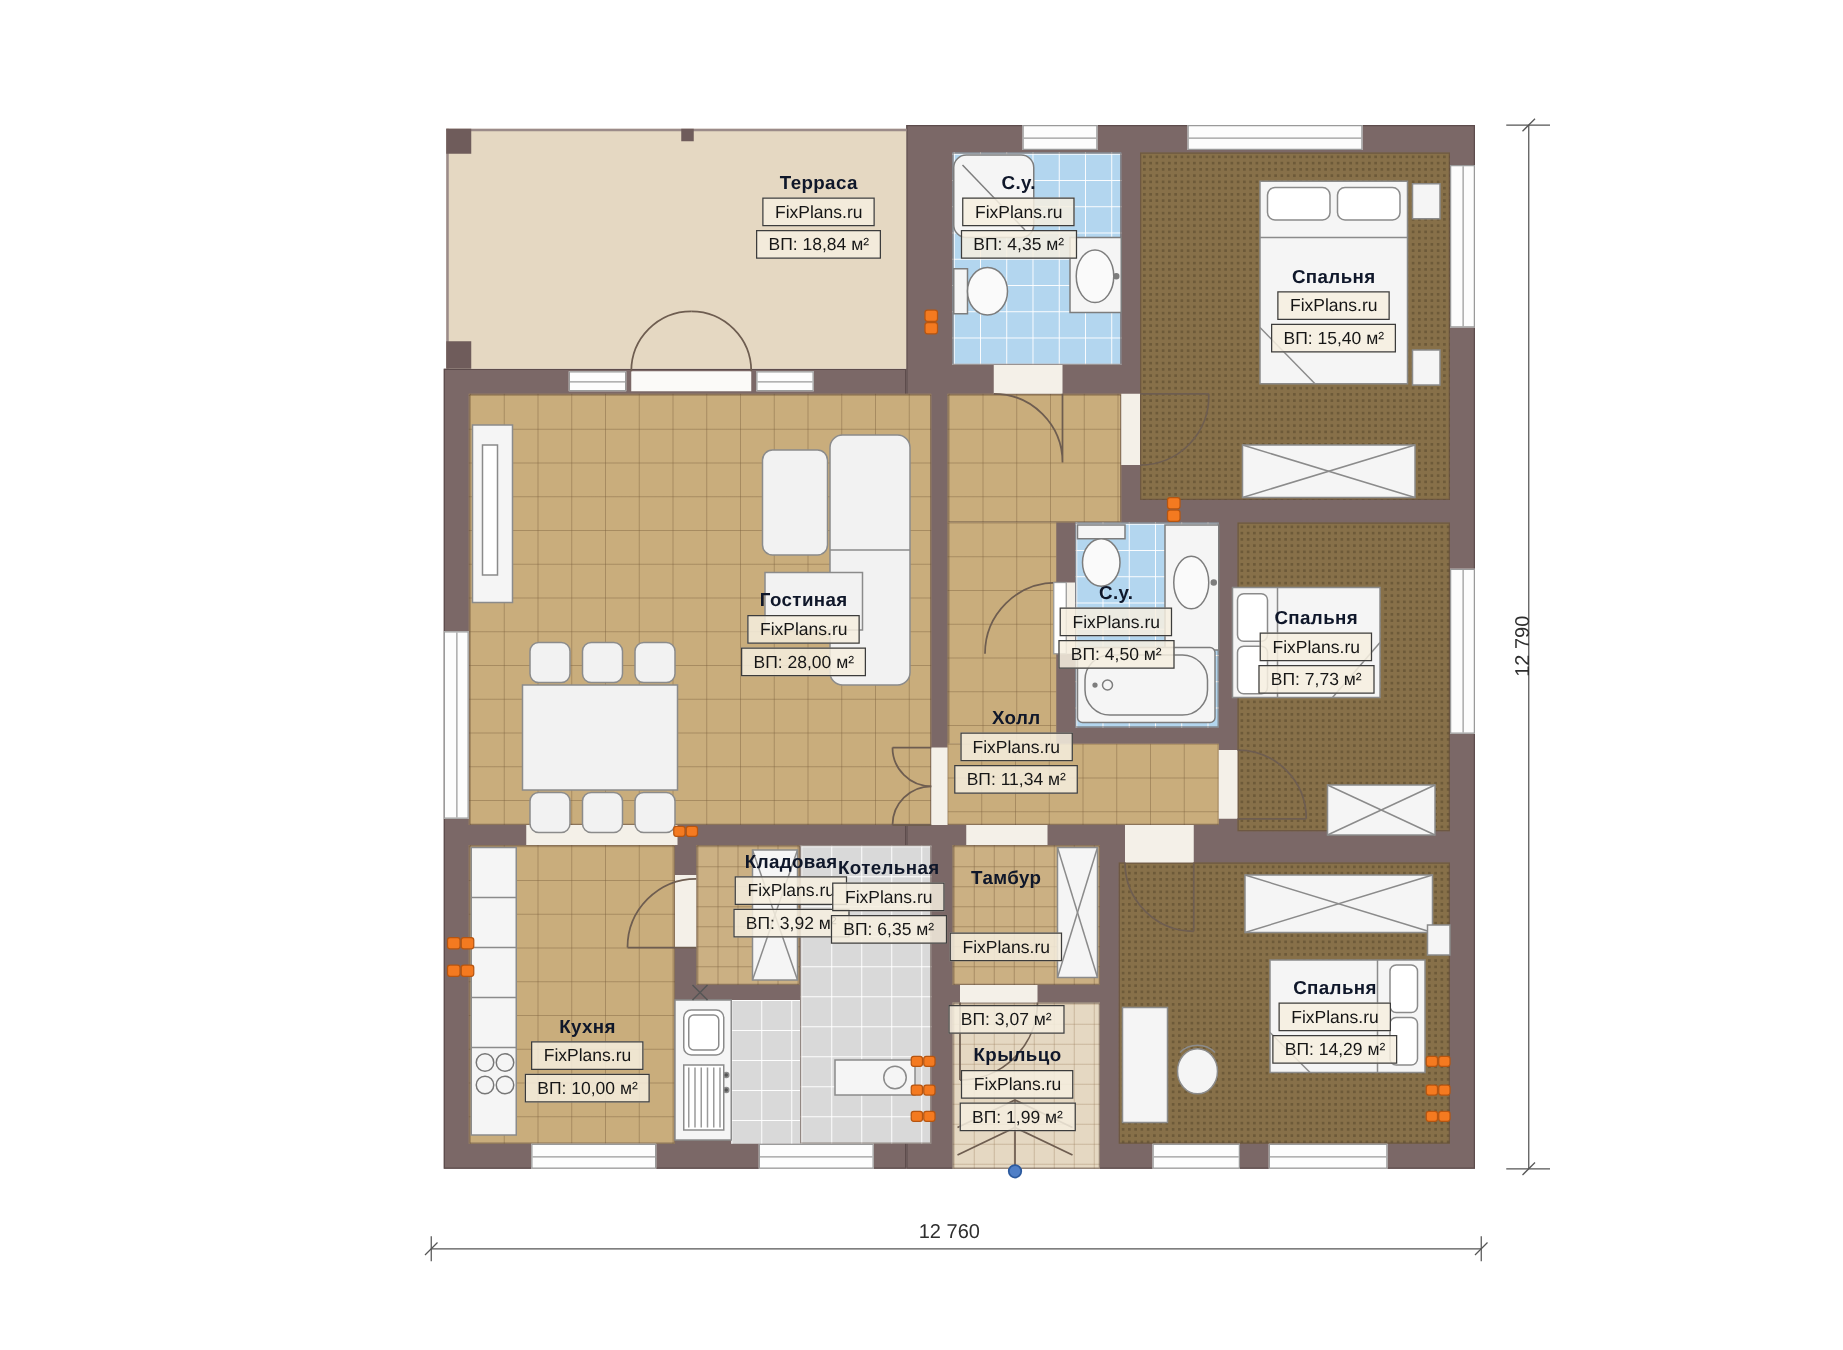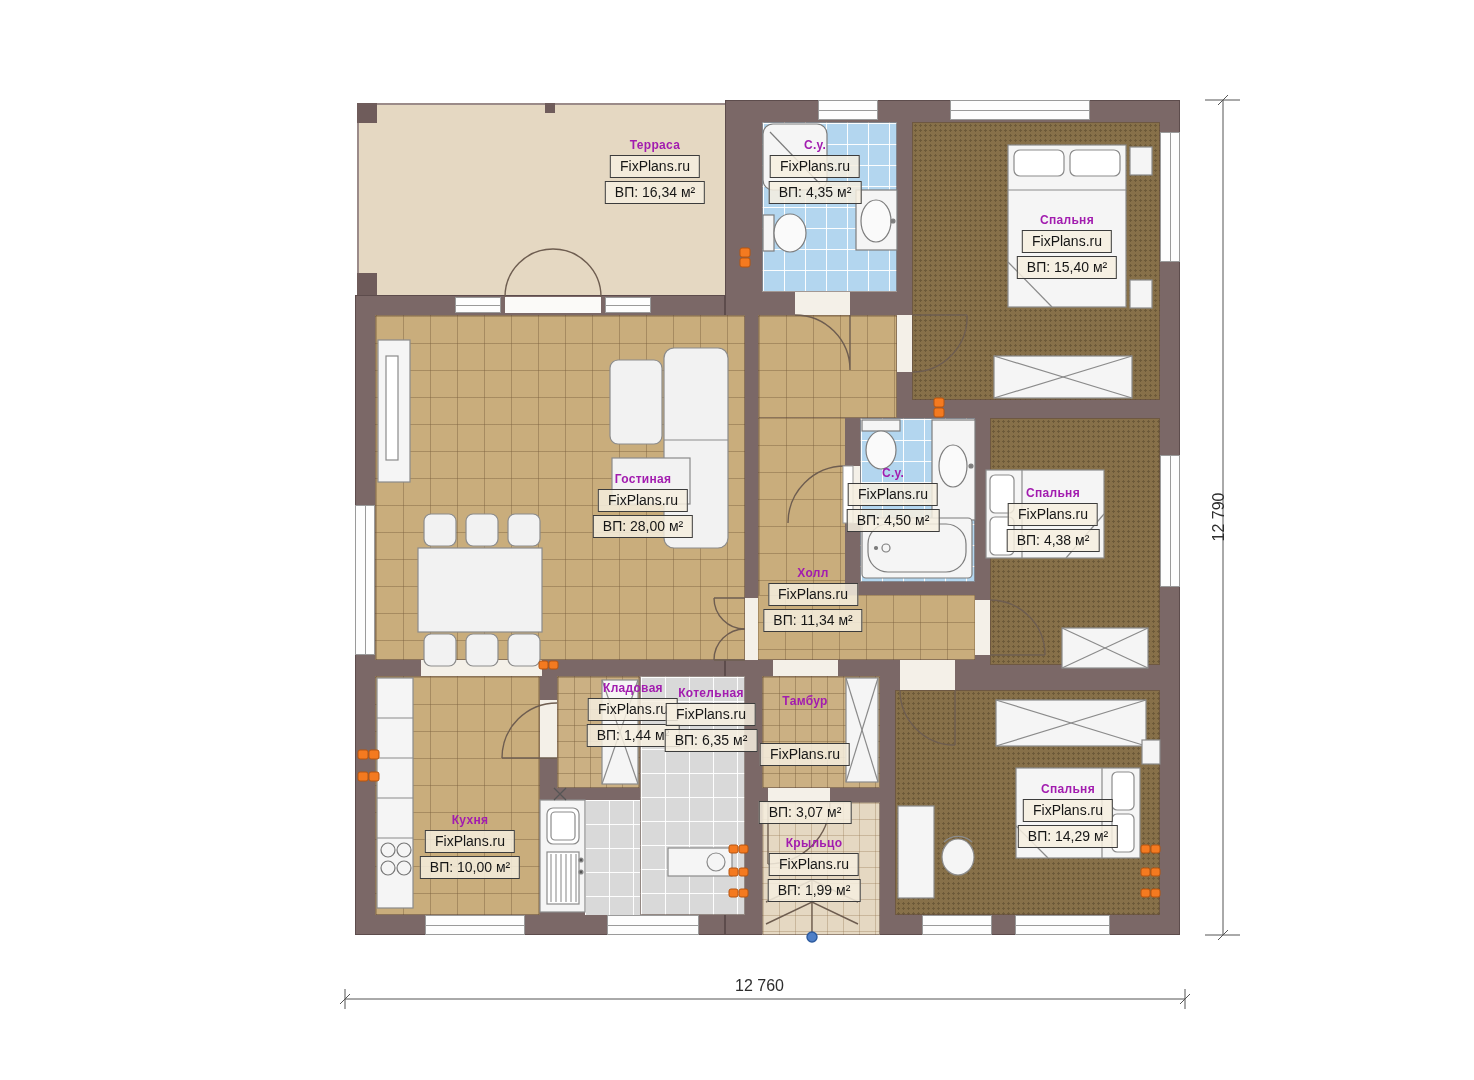--- a/index.html
+++ b/index.html
@@ -37,21 +37,21 @@
     background-size:16px 16px;}
   
   .win-h{background:#fdfdfd;border:1px solid #9a9a9a;}
   .win-h::after{content:"";position:absolute;left:0;right:0;top:50%;height:1px;background:#9a9a9a;}
   .win-v{background:#fdfdfd;border:1px solid #9a9a9a;}
   .win-v::after{content:"";position:absolute;top:0;bottom:0;left:50%;width:1px;background:#9a9a9a;}
   .opening{background:#f4f0e8;}
   
   .room-label{position:absolute;z-index:30;display:flex;flex-direction:column;align-items:center;
               gap:3px;transform:translateX(-50%);pointer-events:none;}
-  .rl-name{font-weight:bold;font-size:12px;color:#a21caf;letter-spacing:.3px;white-space:nowrap;}
+  .rl-name{font-weight:bold;font-size:15px;color:#0f172a;letter-spacing:.3px;white-space:nowrap;}
   .rl-box{border:1px solid #3c3c3c;background:rgba(246,238,223,.85);font-size:14px;color:#161616;
           padding:1px 9px;white-space:nowrap;line-height:19px;}
   #svg-layer{position:absolute;left:0;top:0;z-index:20;pointer-events:none;}
   
   .dim-text{position:absolute;font-size:16px;color:#2e2e2e;z-index:30;}
   .dim-text.vert{transform:rotate(-90deg);transform-origin:center;}
 </style>
 </head>
 <body>
 
@@ -272,21 +272,21 @@
       <line x1="1218" y1="105" x2="1228" y2="95"></line>
       <line x1="1218" y1="940" x2="1228" y2="930"></line>
       <line x1="1205" y1="100" x2="1240" y2="100"></line>
       <line x1="1205" y1="935" x2="1240" y2="935"></line>
     </g>
   </svg>
 
   <div class="room-label" style="left:655px;top:138px;">
     <div class="rl-name">Терраса</div>
     <div class="rl-box">FixPlans.ru</div>
-    <div class="rl-box">ВП: 16,34 м²</div>
+    <div class="rl-box">ВП: 18,84 м²</div>
   </div>
   <div class="room-label" style="left:815px;top:138px;">
     <div class="rl-name">С.у.</div>
     <div class="rl-box">FixPlans.ru</div>
     <div class="rl-box">ВП: 4,35 м²</div>
   </div>
   <div class="room-label" style="left:1067px;top:213px;">
     <div class="rl-name">Спальня</div>
     <div class="rl-box">FixPlans.ru</div>
     <div class="rl-box">ВП: 15,40 м²</div>
@@ -297,31 +297,31 @@
     <div class="rl-box">ВП: 28,00 м²</div>
   </div>
   <div class="room-label" style="left:893px;top:466px;">
     <div class="rl-name">С.у.</div>
     <div class="rl-box">FixPlans.ru</div>
     <div class="rl-box">ВП: 4,50 м²</div>
   </div>
   <div class="room-label" style="left:1053px;top:486px;">
     <div class="rl-name">Спальня</div>
     <div class="rl-box">FixPlans.ru</div>
-    <div class="rl-box">ВП: 4,38 м²</div>
+    <div class="rl-box">ВП: 7,73 м²</div>
   </div>
   <div class="room-label" style="left:813px;top:566px;">
     <div class="rl-name">Холл</div>
     <div class="rl-box">FixPlans.ru</div>
     <div class="rl-box">ВП: 11,34 м²</div>
   </div>
   <div class="room-label" style="left:597px;top:681px;margin-left:36px;">
     <div class="rl-name">Кладовая</div>
     <div class="rl-box">FixPlans.ru</div>
-    <div class="rl-box">ВП: 1,44 м²</div>
+    <div class="rl-box">ВП: 3,92 м²</div>
   </div>
   <div class="room-label" style="left:690px;top:686px;padding-left:42px;">
     <div class="rl-name">Котельная</div>
     <div class="rl-box">FixPlans.ru</div>
     <div class="rl-box">ВП: 6,35 м²</div>
   </div>
   <div class="room-label" style="left:805px;top:694px;gap:35px;">
     <div class="rl-name">Тамбур</div>
     <div class="rl-box">FixPlans.ru</div>
     <div class="rl-box">ВП: 3,07 м²</div>

